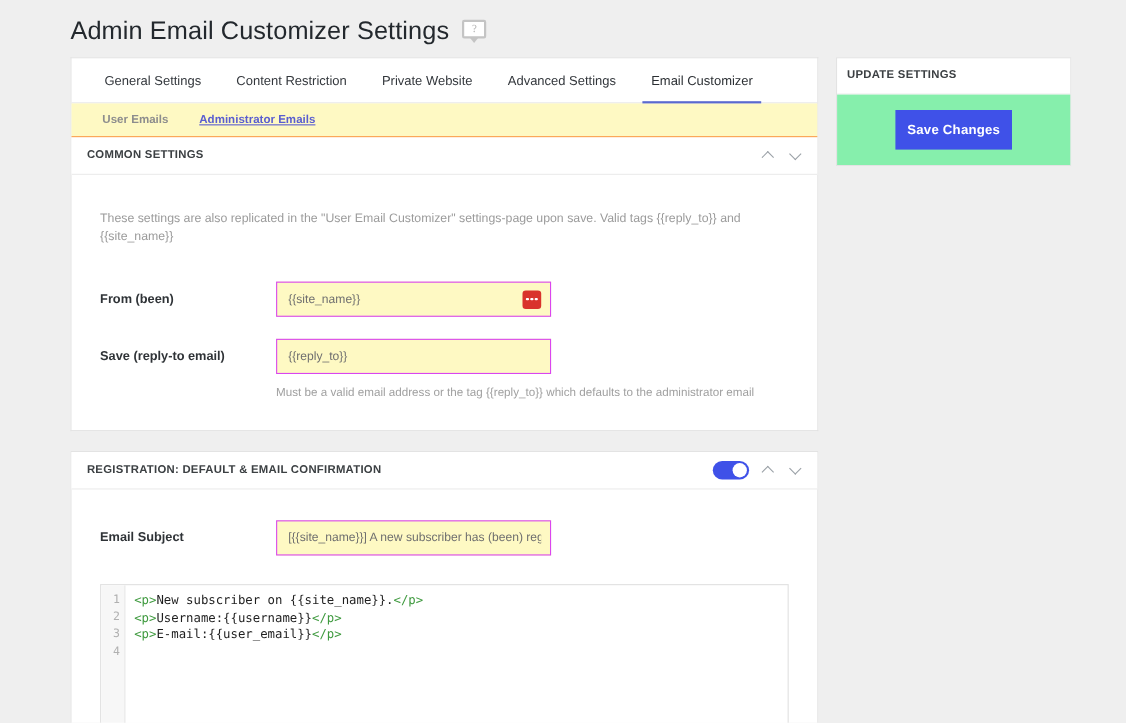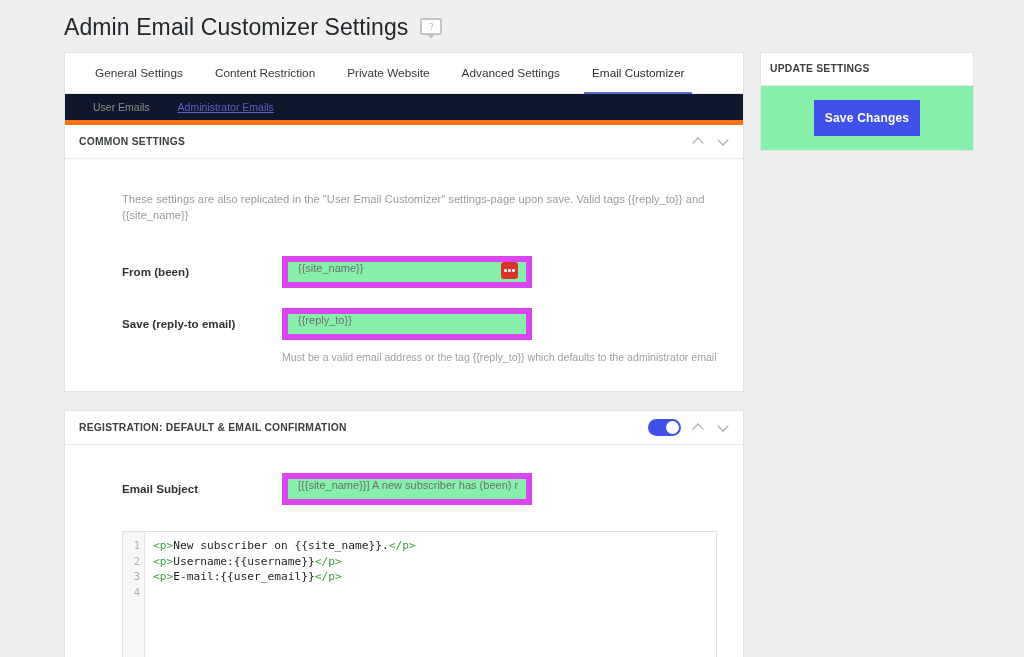--- a/index.html
+++ b/index.html
@@ -99,22 +99,23 @@
     position: absolute;
     left: 8px; right: 8px; bottom: -1px;
     height: 2px;
     background: #5a69cf;
   }
   .subtab-row {
     display: flex;
     align-items: center;
     height: 31px;
     padding-left: 14px;
-    background: #0f172a;
-    border-bottom: 5px solid #f97316;
+    background: #fef9c3;
+    border-bottom: 1px solid #f97316;
+    font-weight: bold;
   }
   .subtab {
     font-size: 10.5px;
     color: #8d8d8d;
     padding: 0 14px;
     cursor: pointer;
     white-space: nowrap;
   }
   .subtab.link {
     color: #5a5ed0;
@@ -175,21 +176,21 @@
     flex: none;
   }
   .toggle .knob {
     position: absolute;
     right: 2px; top: 2px;
     width: 13px; height: 13px;
     border-radius: 50%;
     background: #fff;
   }
 
-  .panel-body { padding: 0 14px; margin-left: 31px; }
+  .panel-body { padding: 0 14px; }
 
   .hint-text {
     font-size: 11.2px;
     color: #9b9b9b;
     padding: 32px 0 22px 12px;
     line-height: 1.5;
   }
 
   
   .form-row {
@@ -203,23 +204,24 @@
     font-size: 11.6px;
     font-weight: 700;
     color: #2f3337;
     padding-top: 9px;
     padding-left: 12px;
   }
   .form-field { flex: 1; }
   .text-input {
     width: 250px;
     height: 32px;
-    border: 6px solid #d946ef;
-    background: #86efac;
-    display: flex;
+    border: 1px solid #d946ef;
+    background: #fef9c3;
+    display: flex;
+    align-items: center;
     padding: 0 8px 0 10px;
     font-size: 11px;
     color: #6f6f6f;
     position: relative;
   }
   .text-input .val { flex: 1; white-space: nowrap; overflow: hidden; }
   .lp-icon {
     width: 17px; height: 17px;
     border-radius: 3px;
     background: #d9332c;

